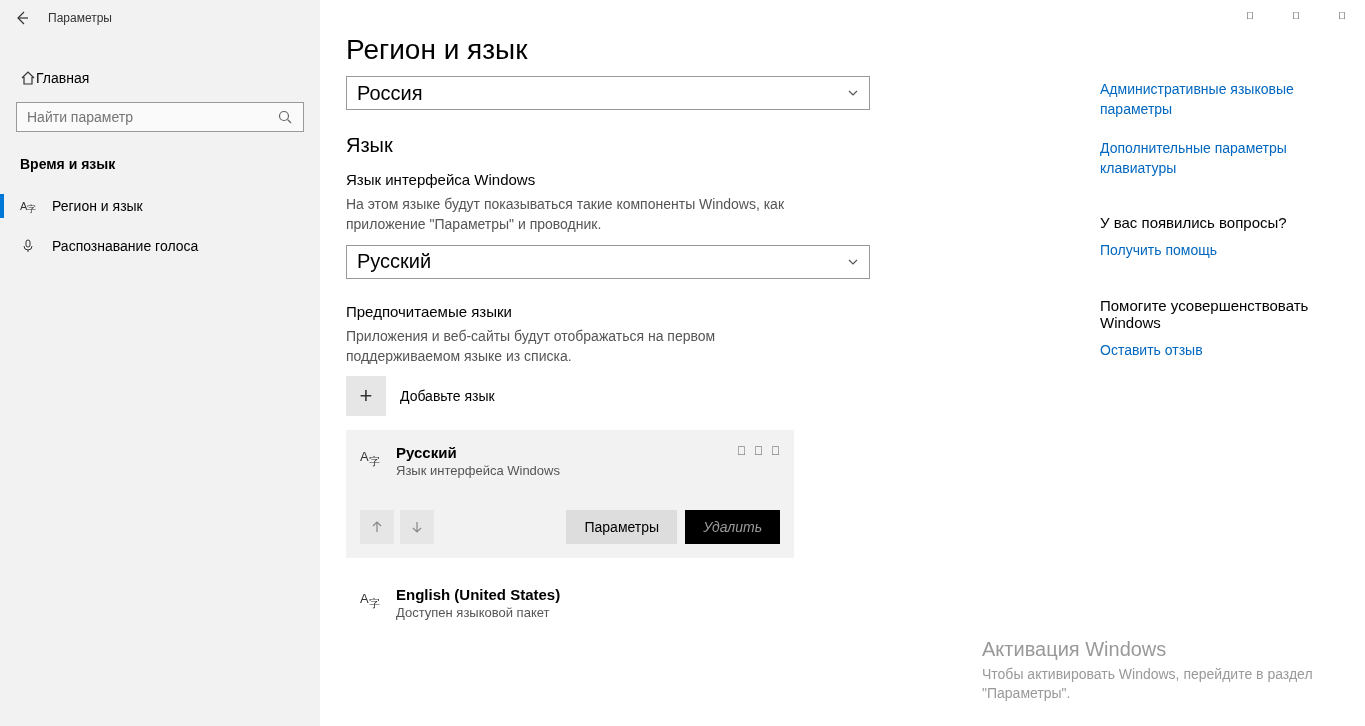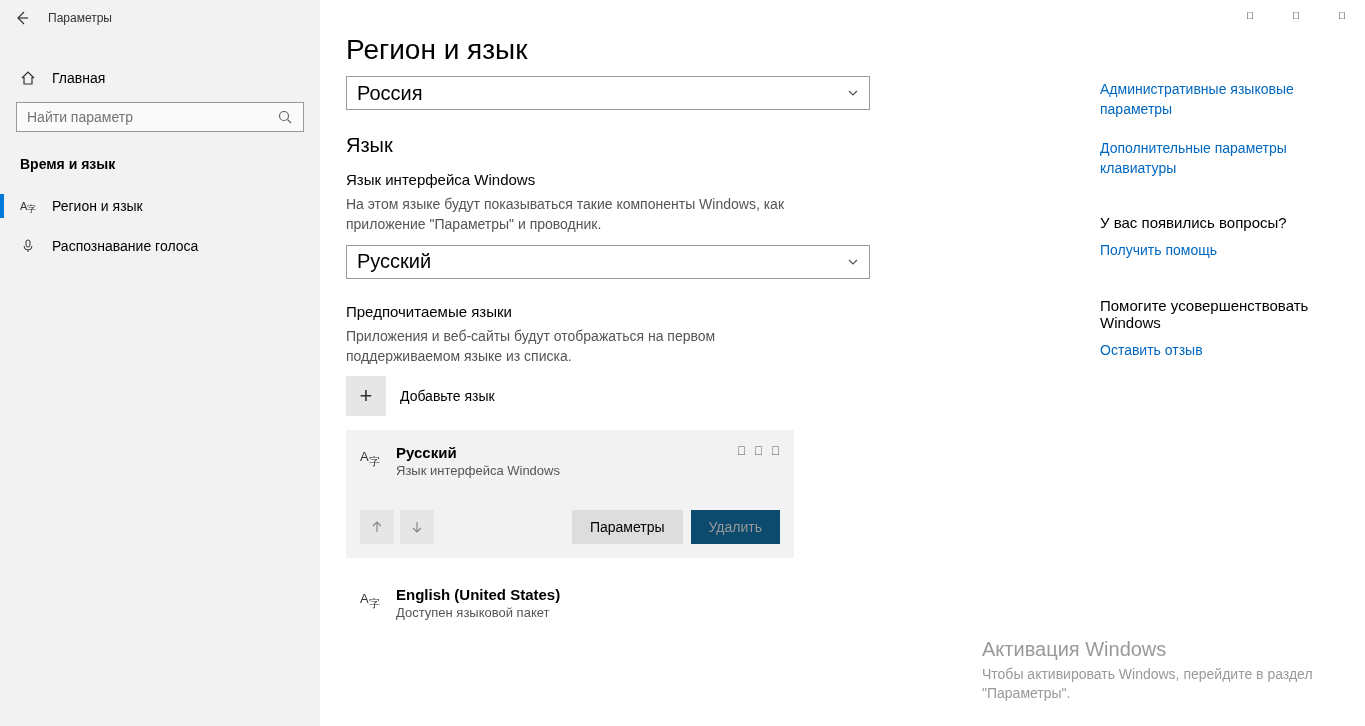--- a/index.html
+++ b/index.html
@@ -3,21 +3,21 @@
 <meta charset="utf-8">
 <style>
   * { box-sizing: border-box; margin: 0; padding: 0; font-family: "Segoe UI", sans-serif; }
   body { width: 1365px; height: 726px; background: #fff; overflow: hidden; position: relative; }
 
   .sidebar { position: absolute; left: 0; top: 0; width: 320px; height: 726px; background: #f2f2f2; }
   .titlebar { display: flex; align-items: center; height: 36px; padding-left: 14px; gap: 18px; }
   .back-btn { font-size: 16px; color: #333; cursor: pointer; }
   .title { font-size: 12px; color: #333; }
 
-  .home-row { display: flex; align-items: center; gap: 16px; padding: 10px 20px; margin-top: 24px; cursor: pointer; }
+  .home-row { display: flex; align-items: center; padding: 10px 20px; margin-top: 24px; cursor: pointer; }
   .home-row span.label { font-size: 14px; }
 
   .search-box { margin: 6px 16px 18px 16px; border: 1px solid #999; background: #fafafa; height: 30px; display: flex; align-items: center; padding: 0 10px; }
   .search-box input { border: none; outline: none; background: transparent; flex: 1; font-size: 14px; color: #666; }
   .search-box .mag { color: #666; }
 
   .section-label { font-size: 14px; font-weight: 600; padding: 6px 20px 14px; }
 
   .nav-item { display: flex; align-items: center; gap: 16px; padding: 12px 20px; cursor: pointer; position: relative; font-size: 14px; }
   .nav-item.selected::before { content: ""; position: absolute; left: 0; top: 8px; bottom: 8px; width: 4px; background: #0078d7; }
@@ -44,21 +44,21 @@
   .lang-icon { font-size: 20px; padding-top: 3px; font-family: "Segoe MDL2 Assets", sans-serif; }
   .lang-name { font-size: 15px; font-weight: 600; }
   .lang-sub { font-size: 13px; color: #555; margin-top: 2px; }
   .lang-badges { display: flex; gap: 8px; font-size: 12px; color: #555; font-family: "Segoe MDL2 Assets", sans-serif; }
 
   .lang-actions { display: flex; align-items: center; justify-content: space-between; margin-top: 32px; }
   .arrow-btns { display: flex; gap: 6px; }
   .arrow-btn { width: 34px; height: 34px; background: #e6e6e6; display: flex; align-items: center; justify-content: center; cursor: pointer; color: #888; }
   .action-btns { display: flex; gap: 8px; }
   .action-btn { height: 34px; padding: 0 18px; background: #ddd; display: flex; align-items: center; justify-content: center; font-size: 14px; cursor: pointer; }
-  .action-btn.disabled { color: #999; background: #0c4a6e; cursor: default; }
+  .action-btn.disabled { color: #999; background: #000000; cursor: default; font-style: italic; }
 
   .rightcol { position: absolute; left: 1100px; top: 80px; width: 240px; }
   .link { color: #0067c0; font-size: 14px; margin-bottom: 20px; cursor: pointer; line-height: 1.4; }
   .heading-small { font-size: 15px; font-weight: 400; margin-bottom: 10px; margin-top: 36px; }
 
   .window-controls { position: absolute; right: 0; top: 0; display: flex; }
   .wc-btn { width: 46px; height: 30px; display: flex; align-items: center; justify-content: center; cursor: pointer; font-family: "Segoe MDL2 Assets", sans-serif; font-size: 10px; }
 
   .activation { position: absolute; right: 43px; bottom: 22px; width: 340px; text-align: left; color: #999; }
   .activation .h { font-size: 20px; font-weight: 400; margin-bottom: 4px; }

